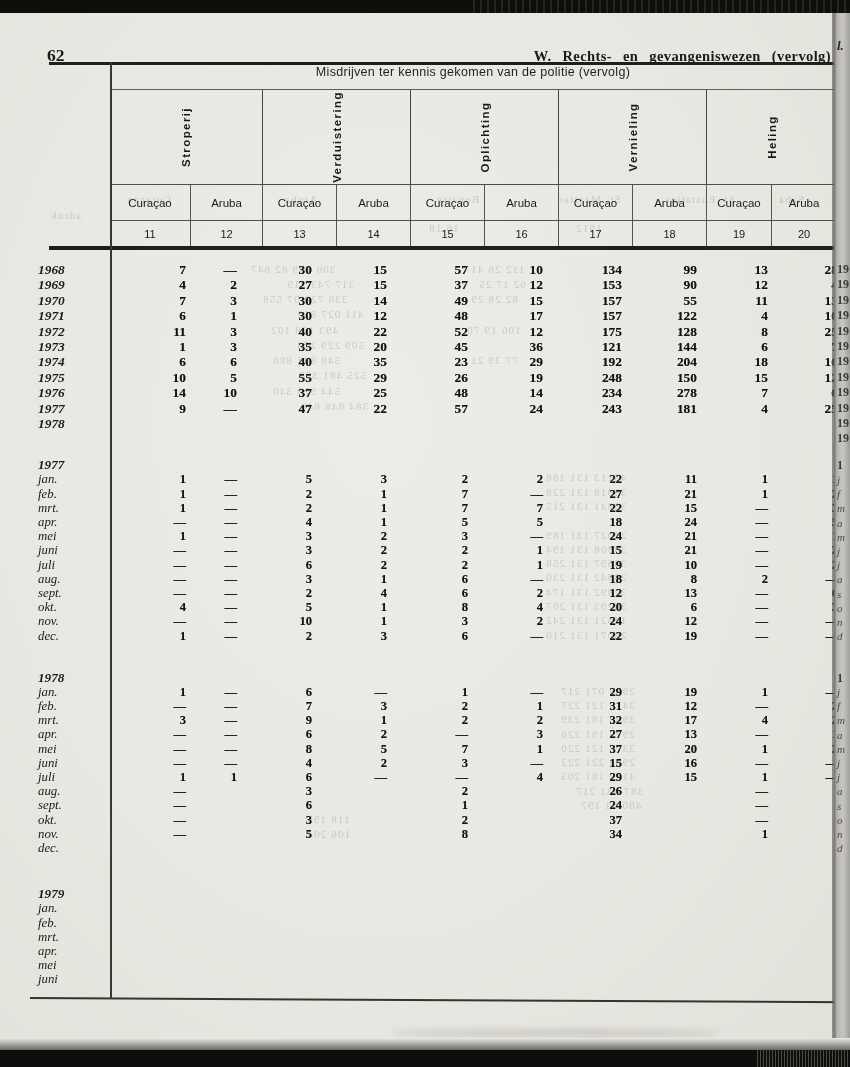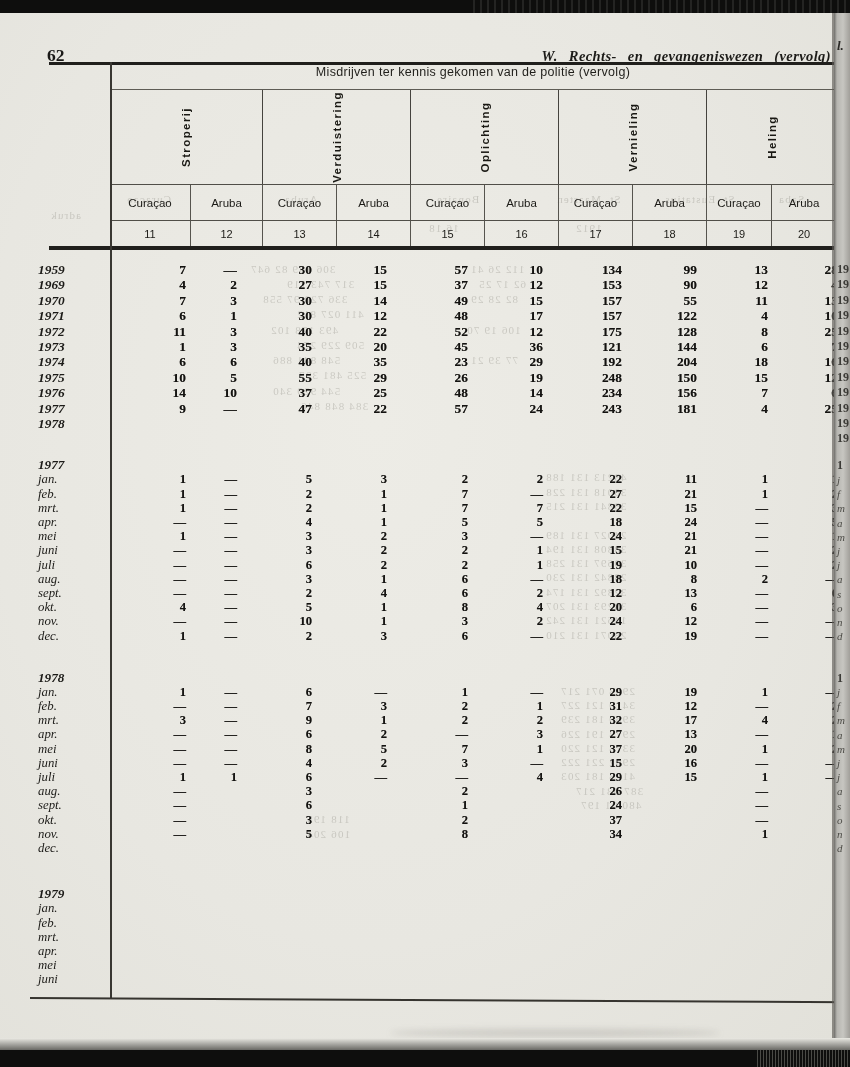--- a/index.html
+++ b/index.html
@@ -21,21 +21,21 @@
         background:linear-gradient(90deg,#82817d 0,#a9a8a3 4px,#f3f2ed 7px,#b3b2ad 13px,#d8d7d1 20px,#eae9e3 26px);}
   .edge{position:absolute;left:834px;top:13px;width:16px;height:1025px;overflow:hidden;
         background:linear-gradient(90deg,#6f6e6a 0,#b6b5b0 3px,#c7c6c1 9px,#a19f9a 16px);}
   .edge-line{position:absolute;left:832px;top:13px;width:2px;height:1025px;background:#5d5b56;opacity:.65;}
   .edge-frag{position:absolute;left:3px;white-space:nowrap;color:#3b3a36;font-weight:700;font-size:12px;line-height:15px;}
   .edge-frag.letter{font-weight:400;font-style:italic;font-size:11px;color:#4c4b46;}
   .edge-frag.top-l{font-style:italic;font-weight:700;font-size:13px;color:#2a2926;}
   
   .page-number{position:absolute;left:47px;top:32px;font-weight:700;font-size:17.5px;color:#1a1917;}
   .page-header{position:absolute;left:0;top:35px;width:831px;text-align:right;
-        font-weight:700;font-size:14.5px;color:#1c1b18;word-spacing:7px;letter-spacing:.4px;font-style:italic;}
+        font-weight:700;font-size:14.5px;color:#1c1b18;word-spacing:7px;letter-spacing:.4px;}
   
   .rule{position:absolute;background:#201f1c;}
   .r-top{left:49px;top:49px;width:801px;height:3px;}
   .r-title{left:110px;top:76px;width:724px;height:1px;background:#5e5c55;}
   .r-names{left:110px;top:171px;width:724px;height:1px;background:#504e48;}
   .r-nums{left:110px;top:207px;width:724px;height:1px;background:#504e48;}
   .r-thick{left:49px;top:233px;width:801px;height:4px;}
   .r-bottom{left:30px;top:984px;width:820px;height:2px;transform:rotate(.3deg);transform-origin:left center;background:#36342f;}
   .v-main{position:absolute;left:110px;top:49px;width:2px;height:937px;background:#393732;}
   
@@ -180,21 +180,21 @@
         <div class="hcell bl">18</div>
         <div class="hcell bl">19</div>
         <div class="hcell bl">20</div>
       </div>
     <div class="rule r-thick"></div>
 
     <div class="v-main"></div>
 
     <div id="table-body">
         <div class="t-row years">
-          <div class="lab">1959</div>
+          <div class="lab">1968</div>
           <div class="val">7</div>
           <div class="val">—</div>
           <div class="val">30</div>
           <div class="val">15</div>
           <div class="val">57</div>
           <div class="val">10</div>
           <div class="val">134</div>
           <div class="val">99</div>
           <div class="val">13</div>
           <div class="val">28</div>
@@ -292,21 +292,21 @@
         </div>
         <div class="t-row years">
           <div class="lab">1976</div>
           <div class="val">14</div>
           <div class="val">10</div>
           <div class="val">37</div>
           <div class="val">25</div>
           <div class="val">48</div>
           <div class="val">14</div>
           <div class="val">234</div>
-          <div class="val">156</div>
+          <div class="val">278</div>
           <div class="val">7</div>
           <div class="val">6</div>
         </div>
         <div class="t-row years">
           <div class="lab">1977</div>
           <div class="val">9</div>
           <div class="val">—</div>
           <div class="val">47</div>
           <div class="val">22</div>
           <div class="val">57</div>

